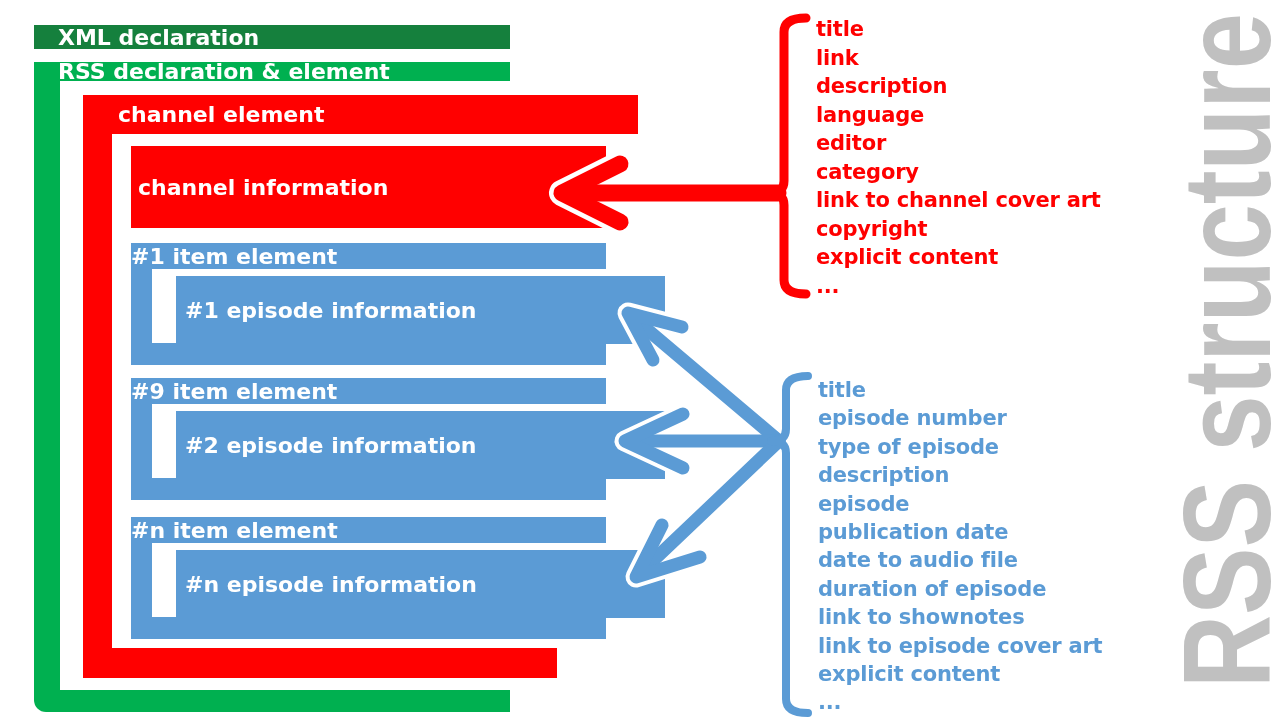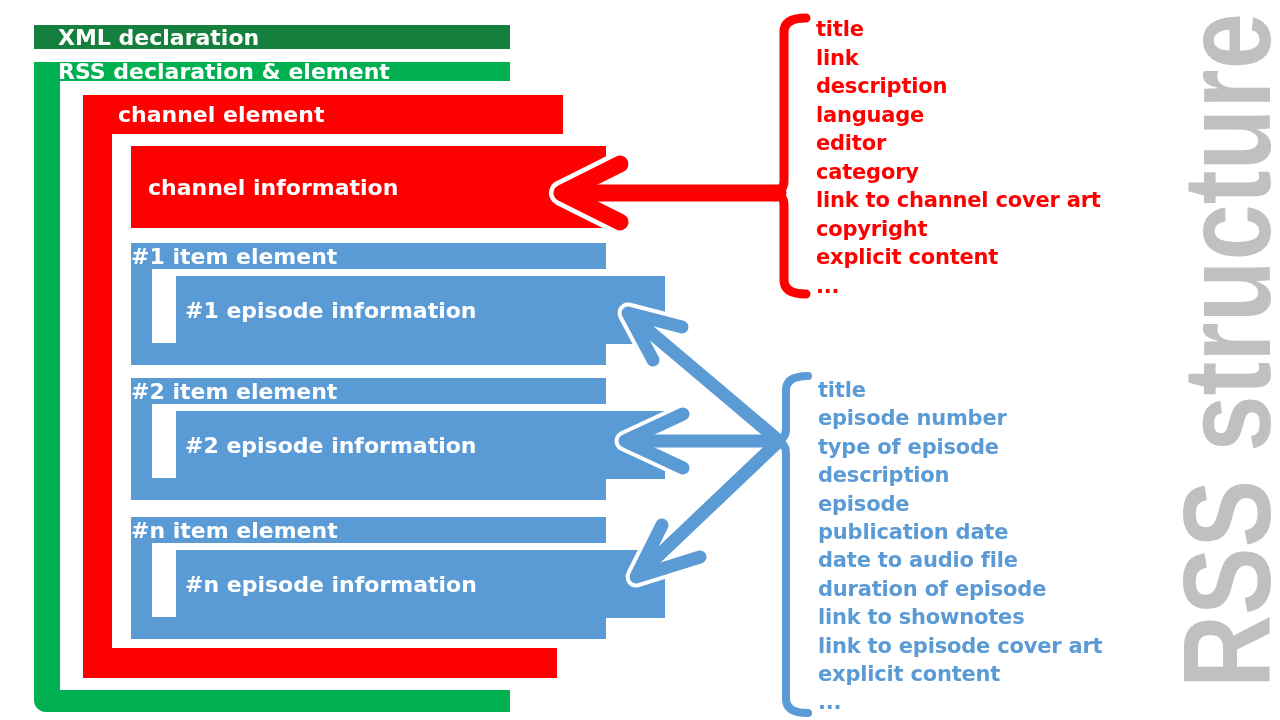--- a/index.html
+++ b/index.html
@@ -11,32 +11,32 @@
   .bar-label {
     color:#ffffff; font-weight:bold; font-size:22px; white-space:nowrap;
     display:flex; align-items:center; height:100%;
   }
   
   .xml-bar      { left:34px;  top:25px;  width:476px; height:24px; background:#15803d; }
   .rss-topbar   { left:34px;  top:62px;  width:476px; height:19px; background:#00b050; }
   .rss-column   { left:34px;  top:62px;  width:26px;  height:650px; background:#00b050; border-bottom-left-radius:12px; }
   .rss-bottombar{ left:46px;  top:690px; width:464px; height:22px; background:#00b050; }
   
-  .ch-topbar    { left:83px;  top:95px;  width:480px; height:39px; background:#ff0000; }
+  .ch-topbar    { left:83px;  top:95px;  width:555px; height:39px; background:#ff0000; }
   .ch-column    { left:83px;  top:95px;  width:29px;  height:583px; background:#ff0000; }
   .ch-bottombar { left:83px;  top:648px; width:474px; height:30px; background:#ff0000; }
   .ch-info      { left:131px; top:146px; width:475px; height:82px; background:#ff0000; }
   
   .item-block   { left:131px; width:475px; height:122px; }
   .item-header  { position:absolute; left:0; top:0; width:100%; height:26px; background:#5b9bd5; }
   .item-column  { position:absolute; left:0; top:0; width:21px; height:122px; background:#5b9bd5; }
   .item-bottom  { position:absolute; left:0; top:100px; width:100%; height:22px; background:#5b9bd5; }
   .episode-box  { position:absolute; left:45px; top:33px; width:489px; height:68px; background:#5b9bd5; }
   .pad24 { padding-left:24px; } .pad35 { padding-left:35px; } .pad22 { }
-  .pad11 { padding-left:17px; } .pad9  { padding-left:9px;  }
+  .pad11 { padding-left:7px; } .pad9  { padding-left:9px;  }
   
   .fields { font-weight:bold; font-size:21px; white-space:nowrap; letter-spacing:-0.2px; }
   .channel-fields { left:816px; top:15px;  color:#ff0000; line-height:28.5px; }
   .episode-fields { left:818px; top:376px; color:#5b9bd5; line-height:28.4px; }
   
   #overlay { position:absolute; left:0; top:0; width:1280px; height:720px; pointer-events:none; }
 </style>
 </head>
 <body>
 
@@ -68,21 +68,21 @@
   </div>
   <div class="episode-box">
     <div class="bar-label pad9">#1 episode information</div>
   </div>
 </div>
 
 <div class="abs item-block" style="top:378px">
   <div class="item-column"></div>
   <div class="item-bottom"></div>
   <div class="item-header">
-    <div class="bar-label pad22">#2 item element</div>
+    <div class="bar-label pad22">#9 item element</div>
   </div>
   <div class="episode-box">
     <div class="bar-label pad9">#2 episode information</div>
   </div>
 </div>
 
 <div class="abs item-block" style="top:517px">
   <div class="item-column"></div>
   <div class="item-bottom"></div>
   <div class="item-header">

